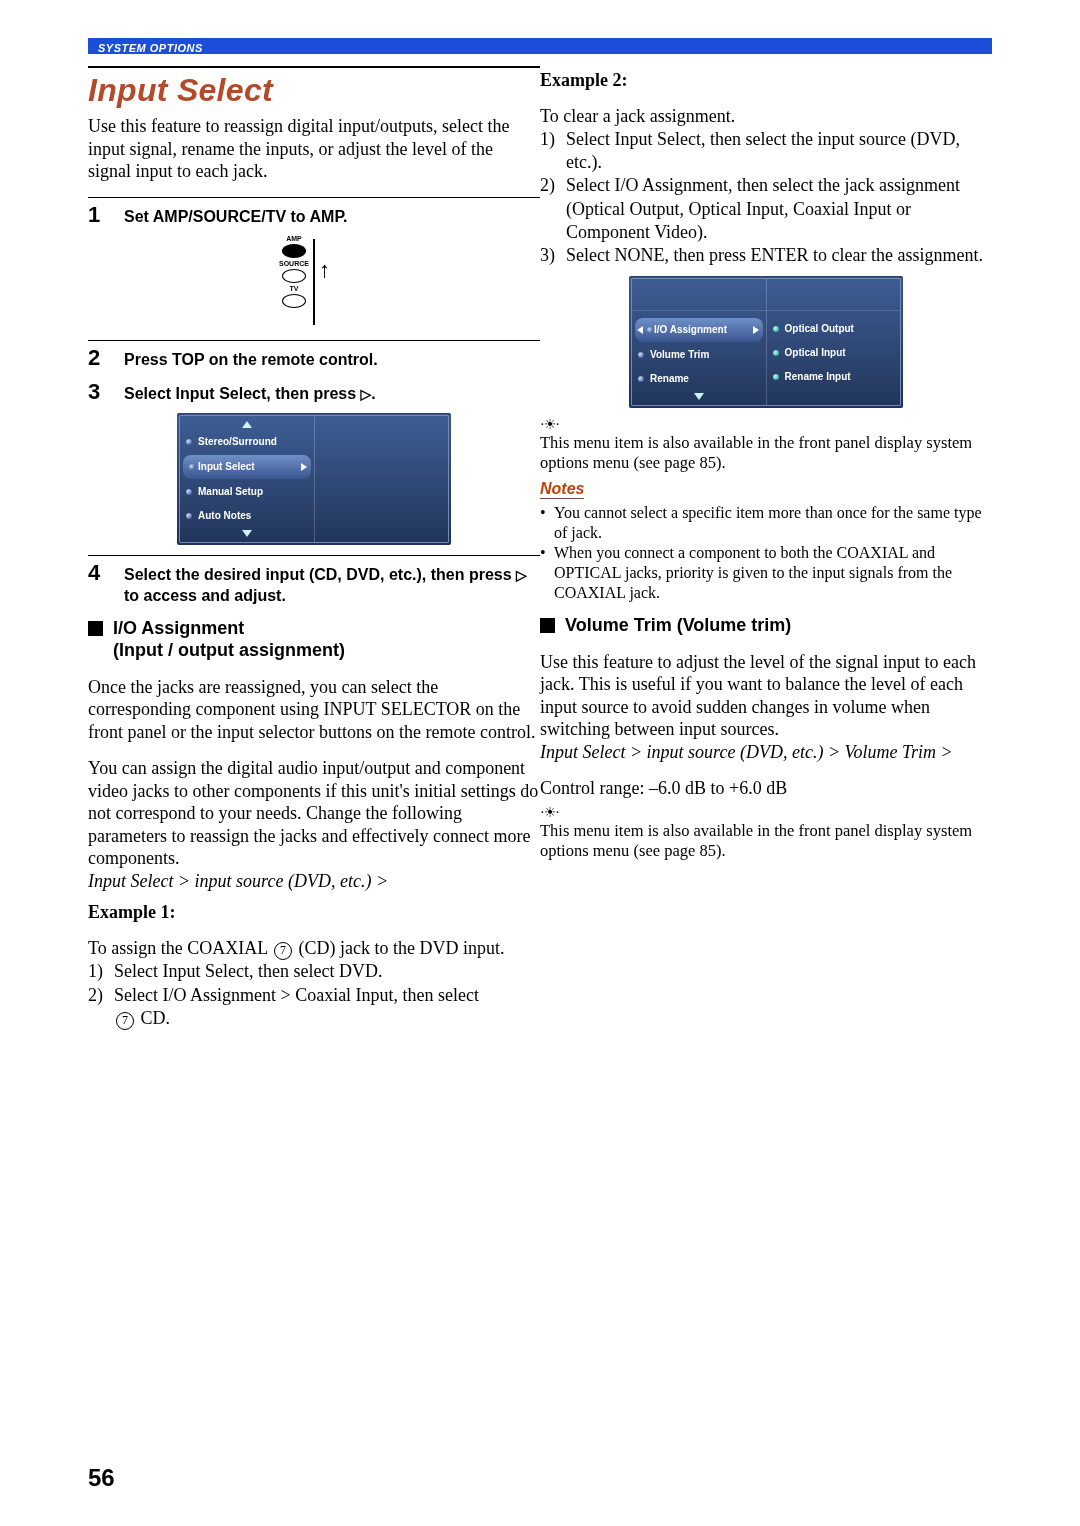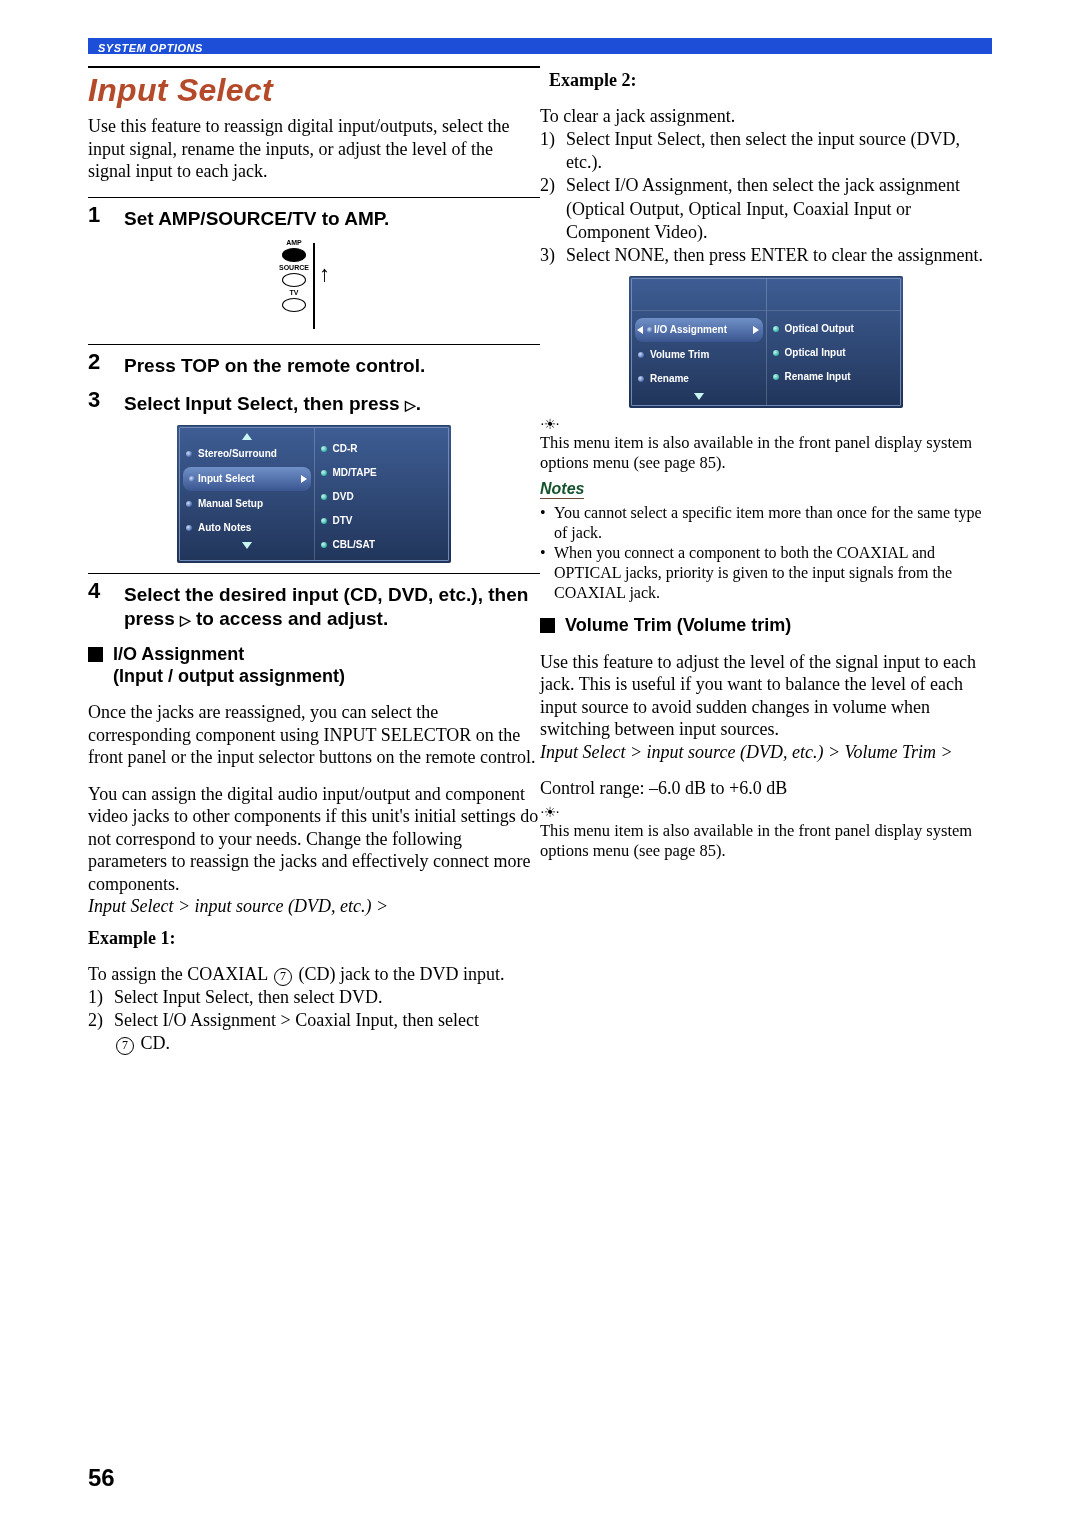--- a/index.html
+++ b/index.html
@@ -70,21 +70,21 @@
   .step-num {
     font-family: Arial, Helvetica, sans-serif;
     font-weight: bold;
     font-size: 22px;
     line-height: 1.0;
     min-width: 20px;
   }
   .step-text {
     font-family: Arial, Helvetica, sans-serif;
     font-weight: bold;
-    font-size: 19px;
+    font-size: 16px;
     line-height: 1.3;
     padding-top: 3px;
   }
   .tri-right-hollow::before {
     display: inline-block;
     content:"▷";
     font-size: 14px;
     line-height:1;
     vertical-align: 0px;
   }
@@ -185,21 +185,21 @@
   .example-label { font-weight:bold; font-size:18px; margin-top:10px; }
   .numlist-item { display:flex; font-size:18px; line-height:1.3; padding-left:0; }
   .numlist-num { min-width:26px; }
   .circled { display:inline-block; border:1.3px solid #000; border-radius:50%; width:16px; height:16px; font-size:12px; text-align:center; line-height:15px; vertical-align:0px; margin:0 2px;}
   .tip-icon {
     display:inline-block; font-size:14px; letter-spacing:-1px; margin-top:4px;
   }
   .tip-text { font-size:16.5px; line-height:1.25; }
   .notes-label {
     font-family: Arial, sans-serif; font-weight:bold; font-style:italic;
-    color:#14532d; font-size:16px; border-bottom:1px solid #6a4a3a; display:inline-block; padding-bottom:0px; margin-top:6px;
+    color:#c2410c; font-size:16px; border-bottom:1px solid #6a4a3a; display:inline-block; padding-bottom:0px; margin-top:6px;
   }
   .bul-list { margin:4px 0 6px 0; padding:0; }
   .bul-item { display:flex; font-size:16px; line-height:1.25; }
   .bul-dot { min-width:14px; }
   .page-num {
     position:absolute; left:88px; bottom:34px;
     font-family: Arial, sans-serif; font-weight:bold; font-size:24px;
   }
 </style>
 </head>
@@ -268,43 +268,20 @@
                     <span class="osd-bullet"></span>
                     <span>Manual Setup</span>
                   </div>
                 <div class="osd-item">
                     <span class="osd-bullet"></span>
                     <span>Auto Notes</span>
                   </div>
                 <div class="osd-tri-down"></div>
               </div>
               <div class="osd-divider"></div>
-              <div class="osd-pane">
-                <div style="height:6px"></div>
-                <div class="osd-item">
-                    <span class="osd-bullet cyan"></span>
-                    <span>CD-R</span>
-                  </div>
-                <div class="osd-item">
-                    <span class="osd-bullet cyan"></span>
-                    <span>MD/TAPE</span>
-                  </div>
-                <div class="osd-item">
-                    <span class="osd-bullet cyan"></span>
-                    <span>DVD</span>
-                  </div>
-                <div class="osd-item">
-                    <span class="osd-bullet cyan"></span>
-                    <span>DTV</span>
-                  </div>
-                <div class="osd-item">
-                    <span class="osd-bullet cyan"></span>
-                    <span>CBL/SAT</span>
-                  </div>
-              </div>
             </div>
           </div>
         </div>
       </div>
 
       <div class="step-block">
         <div class="step-row">
           <div class="step-num">4</div>
           <div class="step-text">
             <span>Select the desired input (CD, DVD, etc.), then press </span><span class="tri-right-hollow"></span><span> to access and adjust.</span>
@@ -331,21 +308,21 @@
           <span class="numlist-num">1)</span>
           <span>Select Input Select, then select DVD.</span>
         </div>
       <div class="numlist-item">
           <span class="numlist-num">2)</span>
           <span><span>Select I/O Assignment &gt; Coaxial Input, then select </span><br><span class="circled">7</span><span> CD.</span></span>
         </div>
     </div>
 
     <div class="col">
-      <div class="example-label" style="margin-top:4px;margin-left:9px;">Example 2:</div>
+      <div class="example-label" style="margin-top:4px;">Example 2:</div>
       <div class="body">To clear a jack assignment.</div>
       <div class="numlist-item">
           <span class="numlist-num">1)</span>
           <span>Select Input Select, then select the input source (DVD, etc.).</span>
         </div>
       <div class="numlist-item">
           <span class="numlist-num">2)</span>
           <span>Select I/O Assignment, then select the jack assignment (Optical Output, Optical Input, Coaxial Input or Component Video).</span>
         </div>
       <div class="numlist-item">

